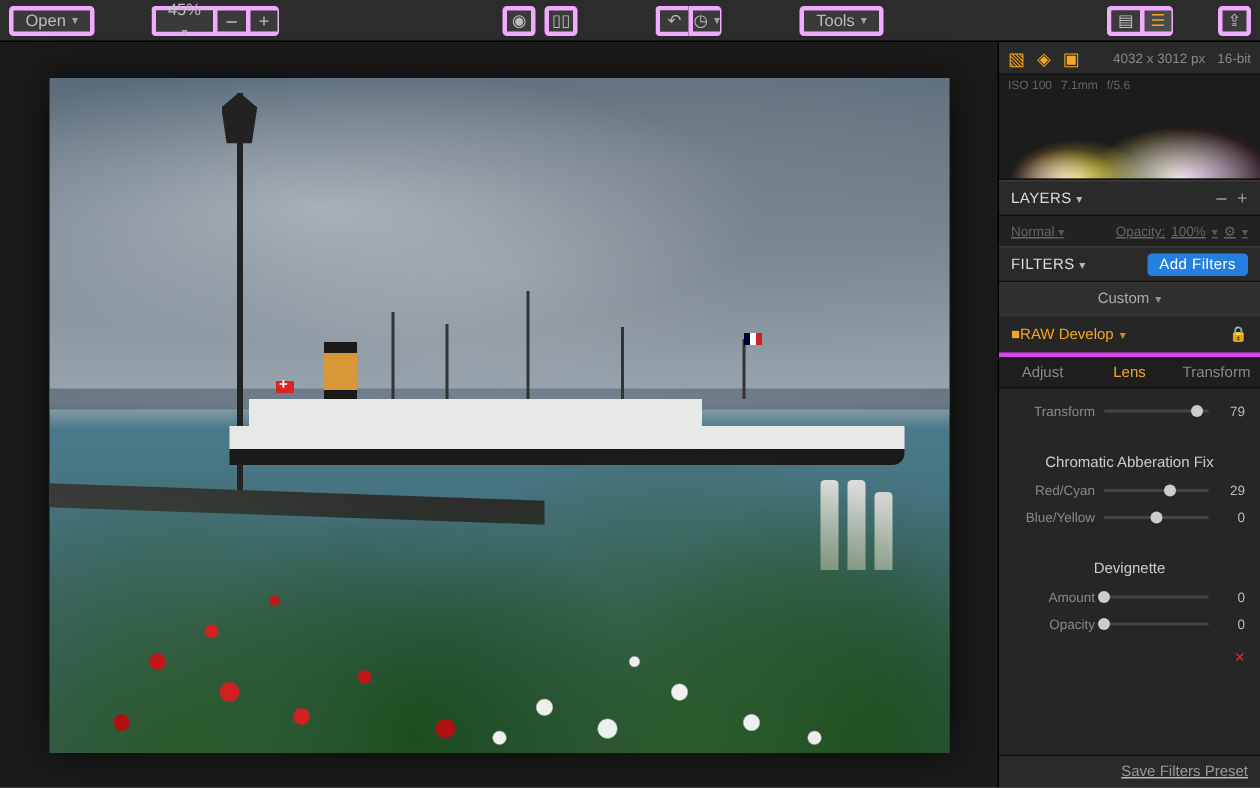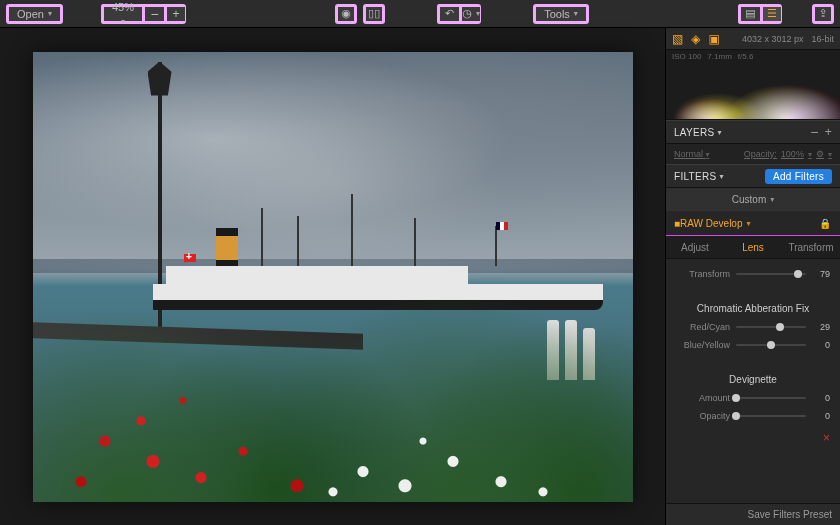--- a/index.html
+++ b/index.html
@@ -54,33 +54,33 @@
   .section-hdr .chev { margin-left: 3px; }
   .section-hdr .rt { margin-left: auto; display: flex; gap: 6px; align-items: center; color: #999; }
   .blend-row { height: 20px; display: flex; align-items: center; padding: 0 8px; color: #666; font-size: 9px; background: #222; text-decoration: underline; }
   .blend-row .rt { margin-left: auto; display: flex; gap: 4px; align-items: center; }
   .add-filters { background: #2380e0; color: #fff; border-radius: 3px; padding: 2px 8px; font-size: 10px; cursor: pointer; }
   .preset-row { height: 22px; display: flex; align-items: center; justify-content: center; gap: 4px; background: #303030; color: #aaa; font-size: 10px; cursor: pointer; }
   .filter-block { background: #262626; border-top: 1px solid #333; }
   .filter-title { height: 24px; display: flex; align-items: center; padding: 0 8px; color: #f6a623; font-size: 10px; cursor: pointer; }
   .filter-title .chev { margin-left: 4px; }
   .filter-title .lock { margin-left: auto; color: #777; font-size: 10px; }
-  .sub-tabs { height: 24px; display: flex; background: #1e1e1e; border-top: 1px solid #d946ef; border-bottom: 1px solid #111; }
+  .sub-tabs { height: 24px; display: flex; background: #1e1e1e; border-top: 3px solid #d946ef; border-bottom: 1px solid #111; }
   .sub-tab { flex: 1; display: flex; align-items: center; justify-content: center; font-size: 10px; color: #888; cursor: pointer; }
   .sub-tab.active { color: #f6a623; }
   .controls { padding: 10px 10px 6px; display: flex; flex-direction: column; gap: 8px; }
   .ctrl-row { display: flex; align-items: center; gap: 6px; }
   .ctrl-label { flex: 0 0 54px; text-align: right; font-size: 9px; color: #888; }
   .ctrl-slider { flex: 1; height: 10px; position: relative; }
   .track { position: absolute; left: 0; right: 0; top: 4px; height: 2px; background: #444; border-radius: 1px; }
   .knob { position: absolute; top: 1px; width: 8px; height: 8px; background: #ccc; border-radius: 50%; margin-left: -4px; }
   .ctrl-val { flex: 0 0 18px; text-align: right; font-size: 9px; color: #bbb; }
   .ctrl-heading { text-align: center; font-size: 10px; color: #ccc; margin-top: 16px; }
   .close-x { text-align: right; padding: 4px 10px; color: #c33; font-size: 12px; cursor: pointer; }
-  .panel-footer { margin-top: auto; height: 22px; background: #2a2a2a; border-top: 1px solid #111; display: flex; align-items: center; justify-content: flex-end; padding: 0 8px; }
+  .panel-footer { margin-top: auto; height: 22px; background: #2a2a2a; border-top: 1px solid #111; display: flex; align-items: center; justify-content: flex-end; padding: 0 8px; text-decoration: underline; }
   .save-preset { font-size: 10px; color: #999; cursor: pointer; }
   .minus { font-size: 14px; line-height: 10px; }
   .plus { font-size: 12px; }
 </style>
 </head>
 <body>
 
 <div class="toolbar">
   <button class="tb-btn">
     <span>Open</span>

